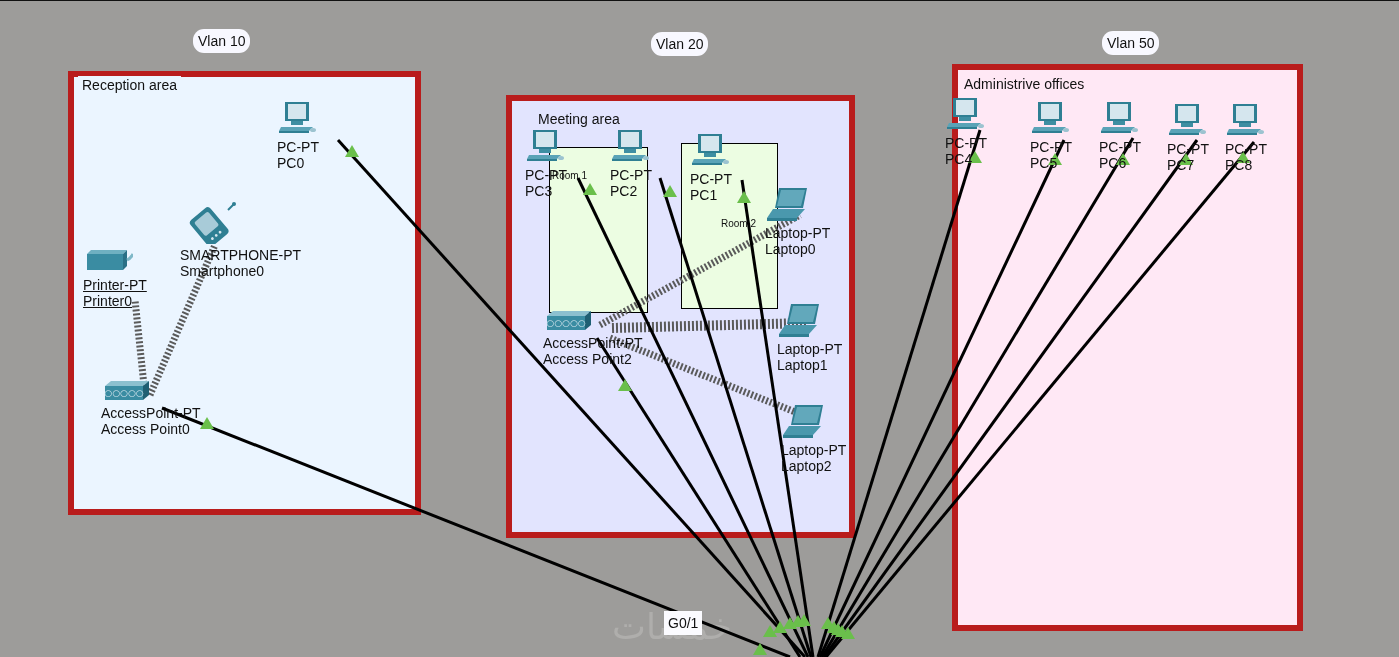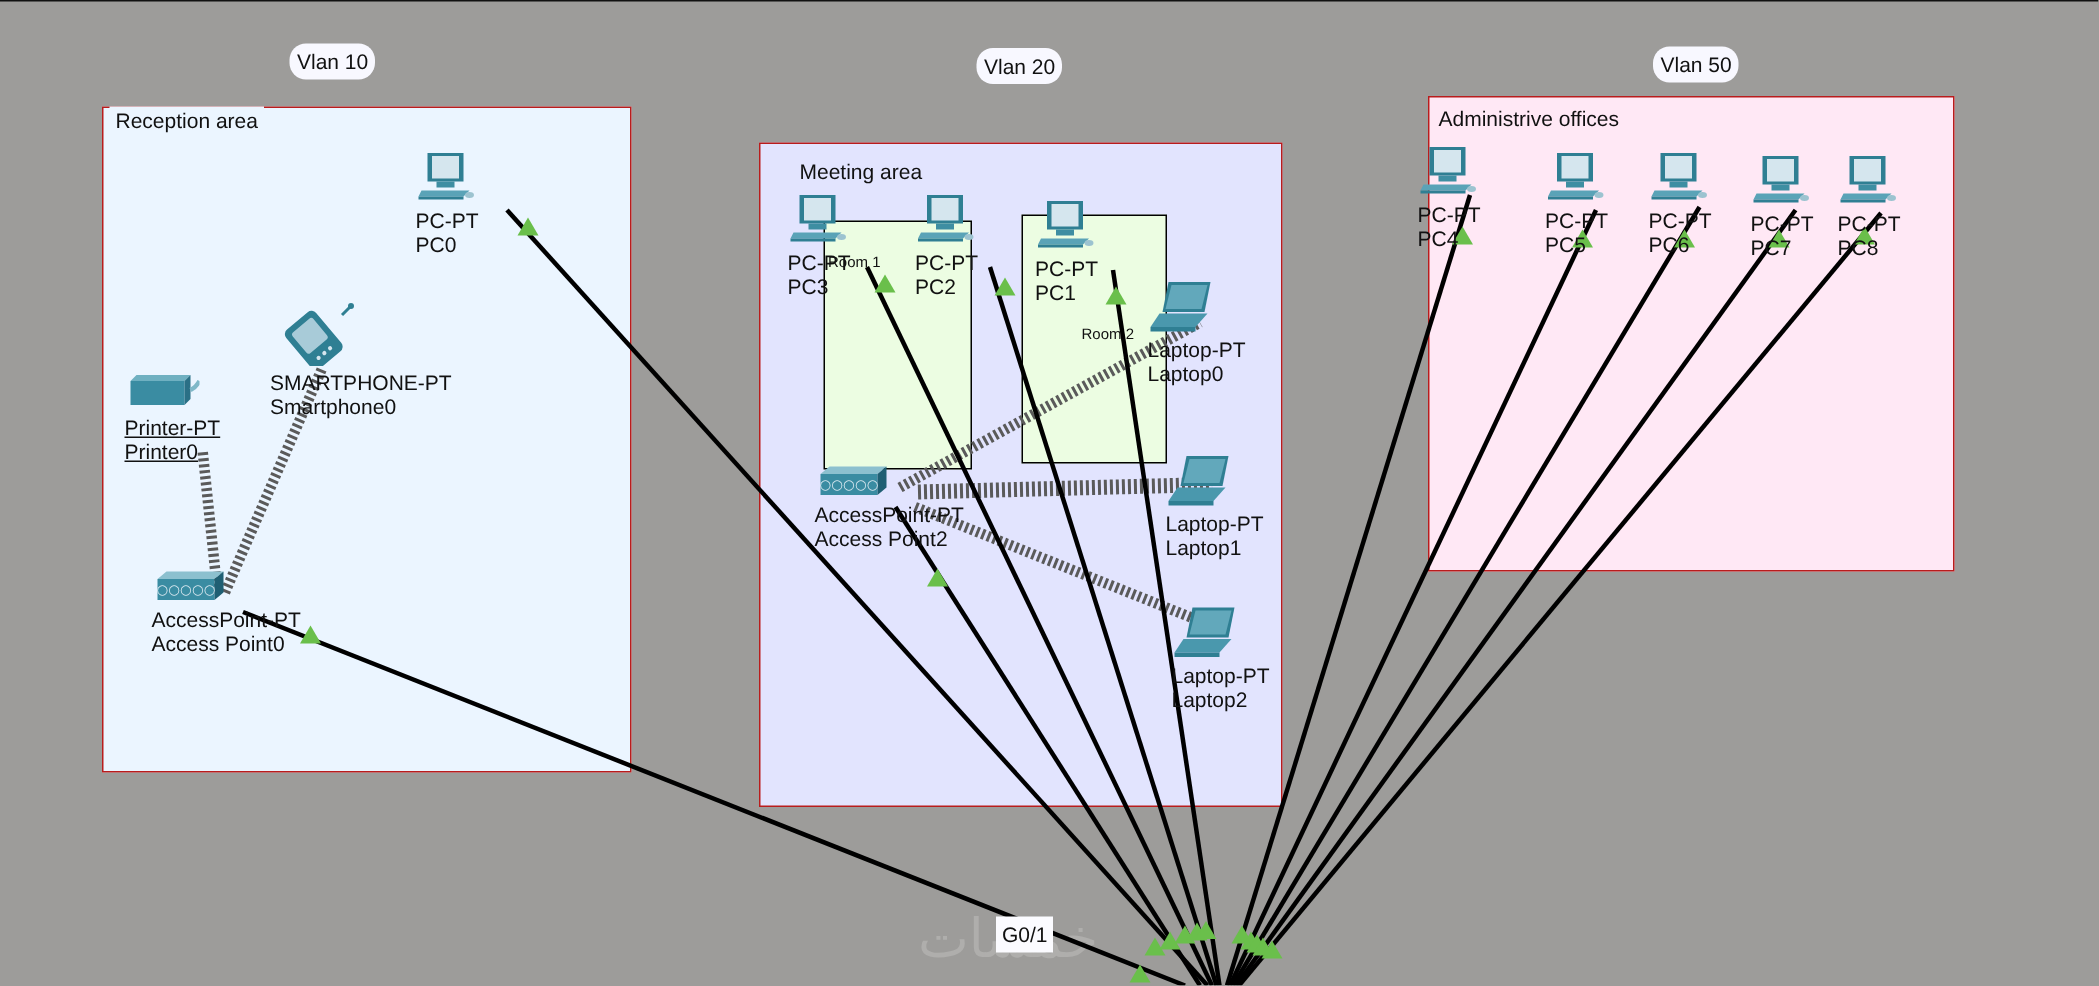--- a/index.html
+++ b/index.html
@@ -4,21 +4,21 @@
 <style>
   html, body { margin: 0; padding: 0; }
   body {
     width: 1399px; height: 657px; overflow: hidden;
     background: #9d9c9a;
     font-family: "Liberation Sans", sans-serif;
     position: relative;
   }
   .topline { position: absolute; left: 0; top: 0; width: 1399px; height: 1px; background: #111; }
   .area {
-    position: absolute; border: 1px solid #b91c1c; box-sizing: border-box;
+    position: absolute; border: 6px solid #b91c1c; box-sizing: border-box;
   }
   .area-title {
     position: absolute; font-size: 14px; color: #111; background: inherit; padding: 0 2px;
     white-space: nowrap;
   }
   .room {
     position: absolute; border: 1px solid #000; background: #ecfde2; box-sizing: border-box;
   }
   .room-label { position: absolute; font-size: 10px; color: #111; white-space: nowrap; }
   .vlan-label {
@@ -44,21 +44,21 @@
 <body>
 
 <div class="topline"></div>
 
 <div class="area" id="area-reception" style="left:68px; top:71px; width:353px; height:444px; background:#ebf5ff;">
   <span class="area-title" style="left:4px; top:-1px; background:#ebf5ff; padding:1px 4px;">Reception area</span>
 </div>
 <div class="area" id="area-meeting" style="left:506px; top:95px; width:349px; height:443px; background:#e2e4fe;">
   <span class="area-title" style="left:24px; top:10px; background:transparent;">Meeting area</span>
 </div>
-<div class="area" id="area-admin" style="left:952px; top:64px; width:351px; height:317px; background:#ffe8f5;">
+<div class="area" id="area-admin" style="left:952px; top:64px; width:351px; height:567px; background:#ffe8f5;">
   <span class="area-title" style="left:4px; top:6px; background:transparent;">Administrive offices</span>
 </div>
 
 <div class="room" style="left:549px; top:147px; width:99px; height:166px;"></div>
 <div class="room" style="left:681px; top:143px; width:97px; height:166px;"></div>
 
 <div class="vlan-label" style="left:193px; top:29px;">Vlan 10</div>
 <div class="vlan-label" style="left:651px; top:32px;">Vlan 20</div>
 <div class="vlan-label" style="left:1102px; top:31px;">Vlan 50</div>
 

